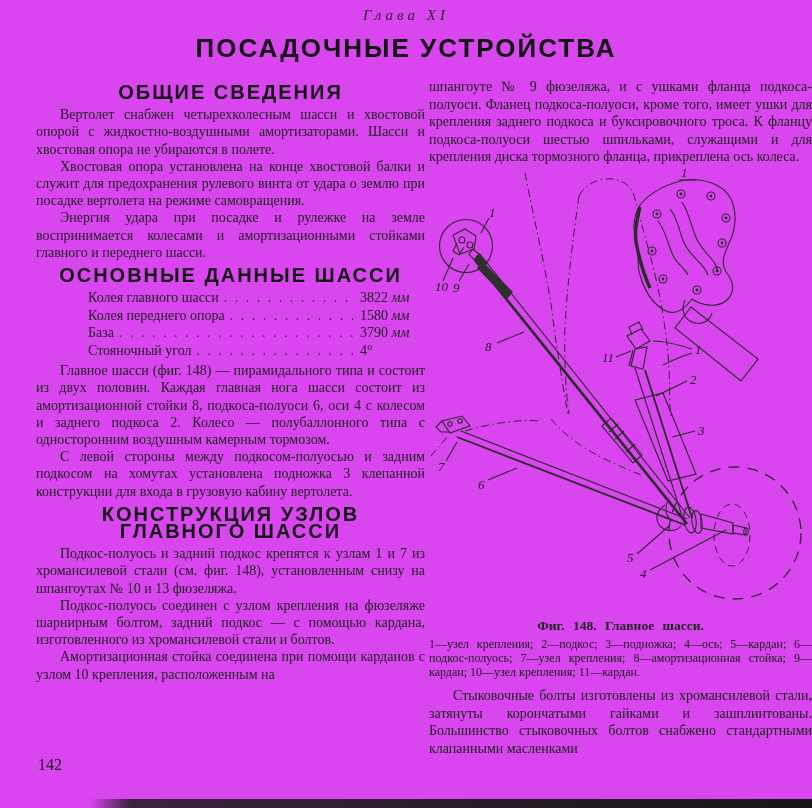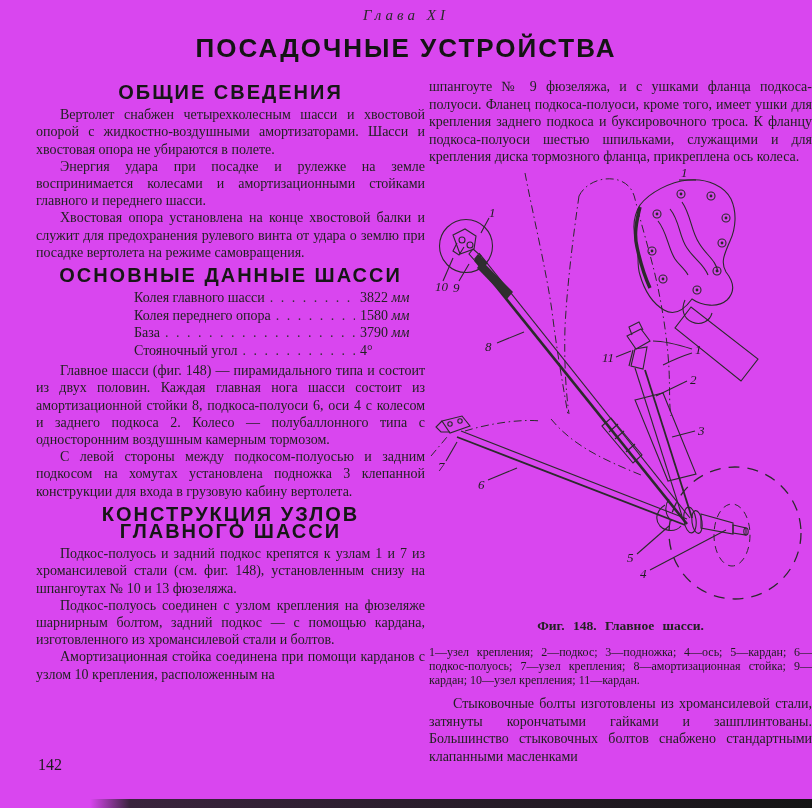--- a/index.html
+++ b/index.html
@@ -10,29 +10,29 @@
   .title{margin:9px 0 0;text-align:center;font-family:"Liberation Sans",sans-serif;
          font-size:26px;font-weight:bold;letter-spacing:2px;color:#141414;}
   .columns{display:flex;margin-top:14px;padding-left:36px;}
   .col-left{width:389px;font-size:14px;line-height:17.2px;}
   .col-right{width:383px;margin-left:4px;font-size:14px;line-height:17.5px;}
   .sec-heading{font-family:"Liberation Sans",sans-serif;font-size:20px;font-weight:bold;
                letter-spacing:2px;text-align:center;margin:6px 0 5px;color:#161616;}
   p.body{margin:0;text-align:justify;text-indent:24px;}
   p.body.noindent{text-indent:0;}
   .spec-table{margin:3px 0 3px 52px;width:332px;font-size:14px;}
-  .spec-row{display:flex;align-items:center;height:17.5px;margin-left:46px;}
+  .spec-row{display:flex;align-items:center;height:17.5px;}
   .spec-label{white-space:nowrap;}
   .spec-dots{flex:1;overflow:hidden;white-space:nowrap;margin:0 5px;color:#333;letter-spacing:2px;}
   .spec-dots::after{content:". . . . . . . . . . . . . . . . . . . . . . . .";}
   .spec-value{min-width:60px;text-align:left;white-space:nowrap;}
   .unit{font-style:italic;}
   .fig{margin-top:3px;}
   .fig svg{display:block;}
-  .fig-caption{text-align:center;font-weight:bold;font-size:13.5px;word-spacing:5px;margin:2px 0 12px;}
+  .fig-caption{text-align:center;font-weight:bold;font-size:13.5px;word-spacing:5px;margin:2px 0 4px;}
   .fig-legend{font-size:12px;line-height:13.8px;text-align:justify;margin:0 0 8px;color:#1d1d1d;}
   .pagenum{position:absolute;left:38px;top:756px;font-size:16px;color:#1c1c1c;}
   .bottom-band{position:absolute;left:90px;right:0;bottom:0;height:9px;
     background:linear-gradient(90deg,rgba(22,22,22,0) 0,rgba(30,30,30,.85) 40px,#151515 100%);}
   
   .fig path,.fig circle,.fig ellipse,.fig line{fill:none;stroke:#2b2b2b;stroke-width:1.1;}
   .fig .dd{stroke-dasharray:8 3.5 1.5 3.5;stroke-width:1;}
   .fig .dash1{stroke-dasharray:11 8;stroke-width:1.3;}
   .fig .dash2{stroke-dasharray:7 5;stroke-width:1;}
   .fig .thick{stroke-width:2.6;}
@@ -49,22 +49,22 @@
 <div class="page">
 
   <div class="chapter">Глава XI</div>
   <div class="title">ПОСАДОЧНЫЕ УСТРОЙСТВА</div>
 
   <div class="columns">
 
     <div class="col-left">
       <div class="sec-heading">ОБЩИЕ СВЕДЕНИЯ</div>
       <p class="body">Вертолет снабжен четырехколесным шасси и хвостовой опорой с жидкостно-воздушными амортизаторами. Шасси и хвостовая опора не убираются в полете.</p>
+      <p class="body">Хвостовая опора установлена на конце хвостовой балки и служит для предохранения рулевого винта от удара о землю при посадке вертолета на режиме самовращения.</p>
       <p class="body">Энергия удара при посадке и рулежке на земле воспринимается колесами и амортизационными стойками главного и переднего шасси.</p>
-      <p class="body">Хвостовая опора установлена на конце хвостовой балки и служит для предохранения рулевого винта от удара о землю при посадке вертолета на режиме самовращения.</p>
 
       <div class="sec-heading">ОСНОВНЫЕ ДАННЫЕ ШАССИ</div>
       <div class="spec-table">
         <div class="spec-row">
           <span class="spec-label">Колея главного шасси</span>
           <span class="spec-dots"></span>
           <span class="spec-value"><span>3822</span> <span class="unit">мм</span></span>
         </div>
         <div class="spec-row">
           <span class="spec-label">Колея переднего опора</span>

